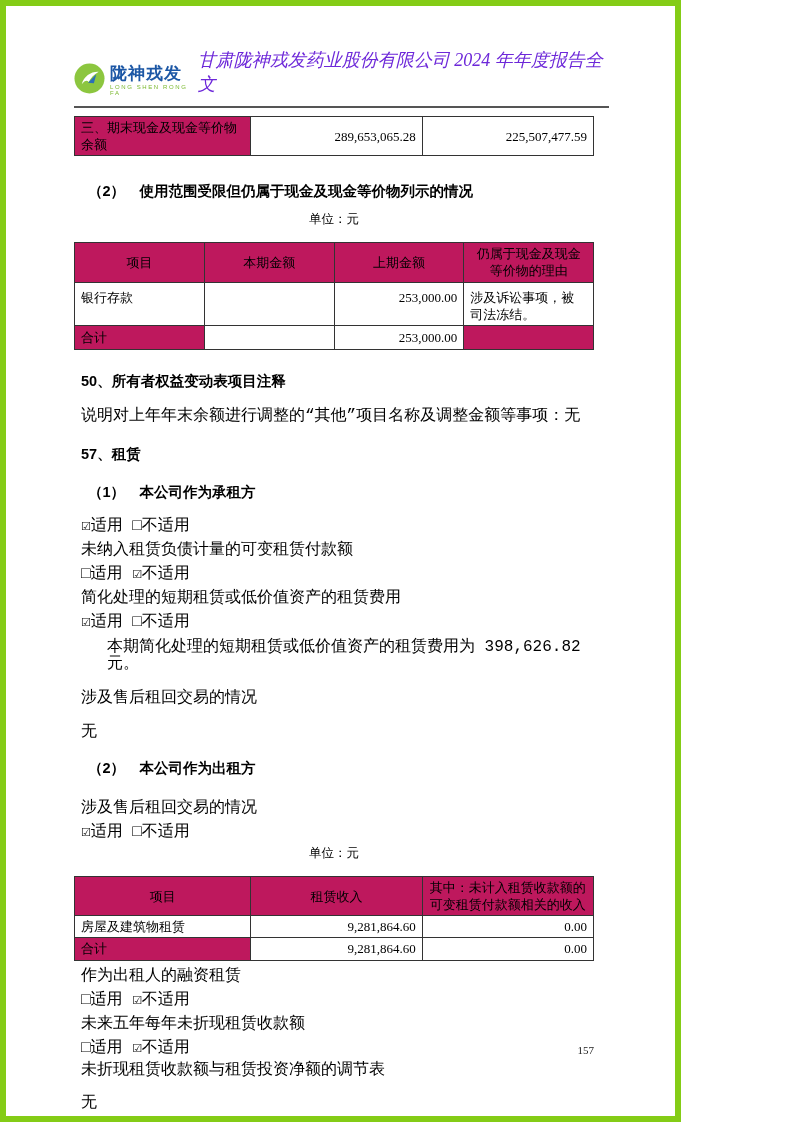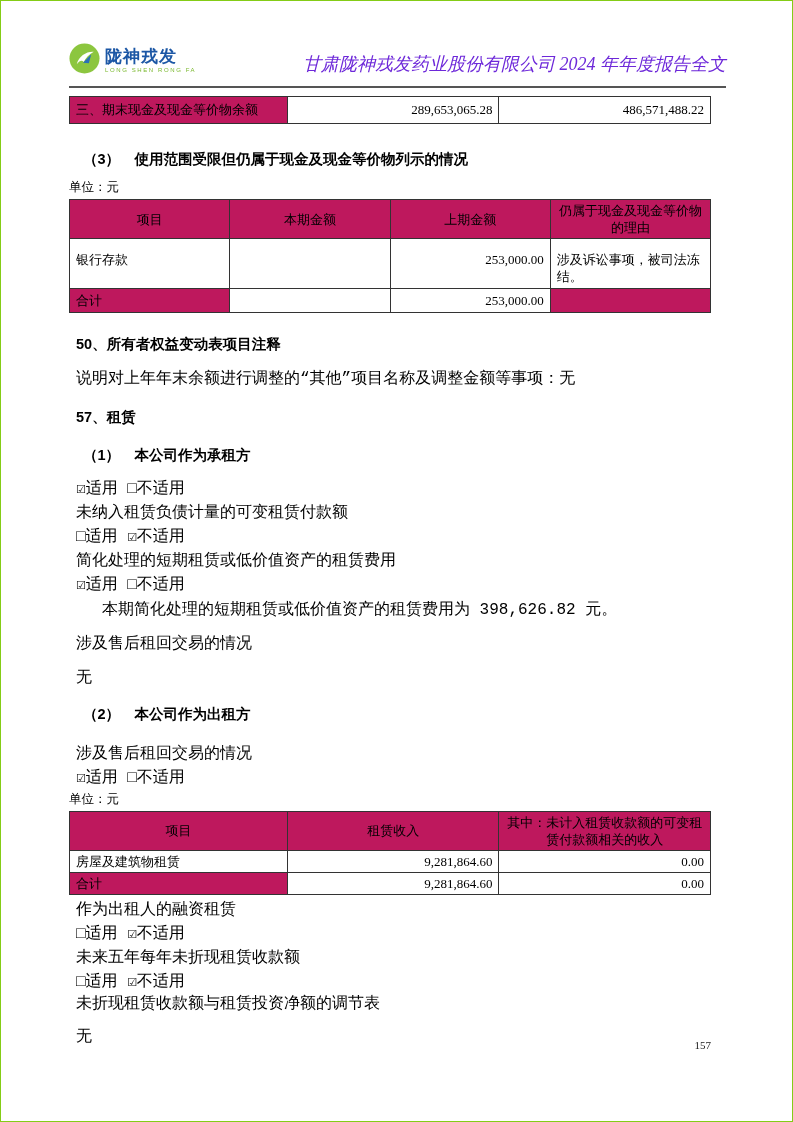--- a/index.html
+++ b/index.html
@@ -1,21 +1,21 @@
 <!DOCTYPE html>
 <html><head>
 <meta charset="utf-8">
 <style>
   html,body{margin:0;padding:0;background:#fff;}
   .page{
     position:relative;
-    width:793px;height:1122px;
+    width:681px;height:1122px;
     background:#fff;
     box-sizing:border-box;
-    border:1px solid #84cc16;
+    border:6px solid #84cc16;
     font-family:"Liberation Serif","DejaVu Serif",serif;
     color:#000;
     font-size:13px;
     overflow:hidden;
   }
   
   .header{
     margin:0 66px 0 68px;
     padding-top:42px;padding-bottom:8px;
     border-bottom:2px solid #555;
@@ -35,40 +35,40 @@
   
   .content{margin:0 81px 0 68px;}
   .h-bold{
     font-family:"Liberation Sans","DejaVu Sans",sans-serif;
     font-weight:700;font-size:14.5px;line-height:18px;
     margin:0;padding-left:7px;
   }
   .h-sub{padding-left:14px;}
   .para{margin:0;padding-left:7px;line-height:17px;font-size:16px;font-family:Liberation Mono, monospace;}
   .para-indent{padding-left:33px;}
-  .unit-label{text-align:left;font-size:12.5px;line-height:15px;margin:0;}
+  .unit-label{text-align:center;font-size:12.5px;line-height:15px;margin:15px;}
   
   .mt-26{margin-top:26px;} .mt-22{margin-top:22px;} .mt-20{margin-top:20px;}
   .mt-18{margin-top:18px;} .mt-17{margin-top:17px;} .mt-16{margin-top:16px;}
   .mt-23{margin-top:23px;} .mt-12{margin-top:12px;} .mt-8{margin-top:8px;}
   .mt-7{margin-top:7px;}   .mt-5{margin-top:5px;}   .mt-4{margin-top:4px;}
   
   table{border-collapse:collapse;width:100%;table-layout:fixed;}
   td{
     border:1px solid #333;
     font-size:13px;line-height:1.32;
     padding:2px 6px;vertical-align:middle;
     overflow:hidden;
   }
   .gray{background:#be185d;}
   .c{text-align:center;}
   .num{text-align:right;}
   .row-h26 td{height:22px;}
   .row-h38 td{height:34px;}
-  .row-h37 td{height:33px;vertical-align:top;padding-top:12px;}
+  .row-h37 td{height:33px;vertical-align:top;padding-top:6px;}
   .row-h23 td{height:19px;}
   .row-h36 td{height:32px;}
   .row-h21 td{height:17px;}
   
   .page-number{
     position:absolute;top:1038px;right:81px;
     font-size:11px;color:#222;
   }
 </style>
 </head>
@@ -97,28 +97,28 @@
     <table>
       <colgroup>
           <col style="width:34%">
           <col style="width:33%">
           <col style="width:33%">
         </colgroup>
       <tbody>
           <tr class="row-h26">
         <td class="gray">三、期末现金及现金等价物余额</td>
         <td class="num">289,653,065.28</td>
-        <td class="num">486,571,488.22</td>
+        <td class="num">225,507,477.59</td>
       </tr>
     </tbody>
       </table>
   </div>
 
   <div class="content">
-    <p class="h-bold h-sub mt-26">（3）　使用范围受限但仍属于现金及现金等价物列示的情况</p>
+    <p class="h-bold h-sub mt-26">（2）　使用范围受限但仍属于现金及现金等价物列示的情况</p>
     <p class="unit-label mt-12">单位：元</p>
     <div class="mt-4">
       <table>
         <colgroup>
             <col style="width:25%">
             <col style="width:25%">
             <col style="width:25%">
             <col style="width:25%">
           </colgroup>
         <tbody>

